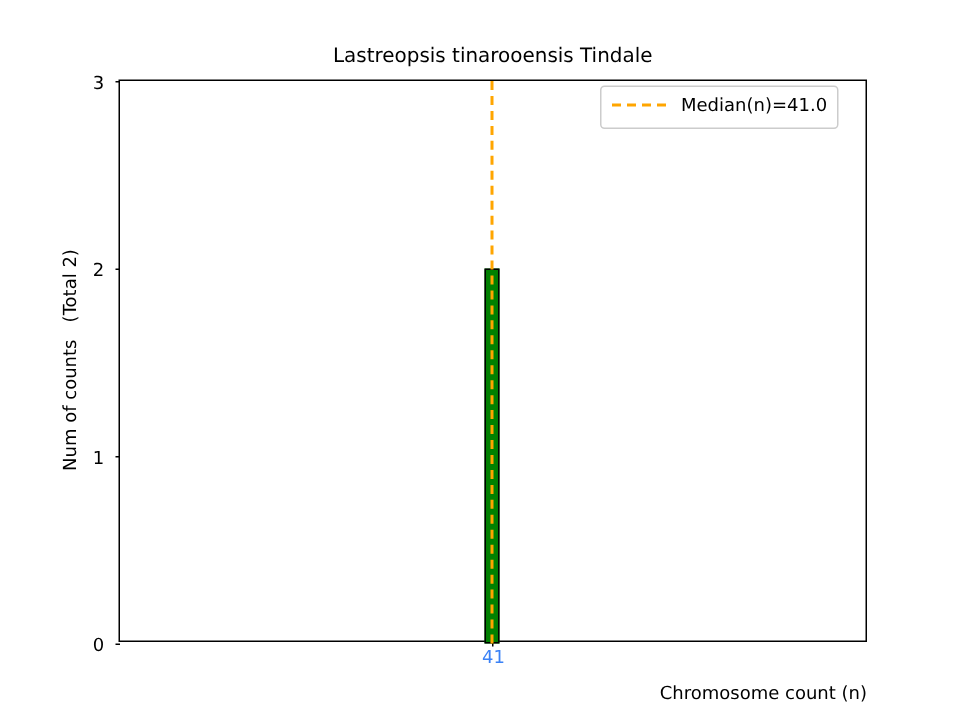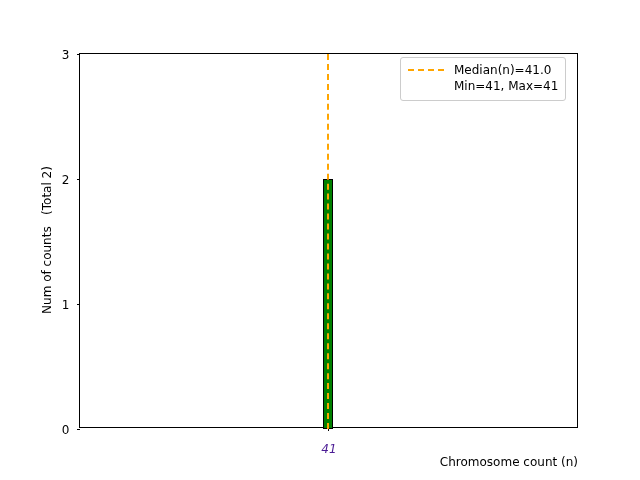--- a/index.html
+++ b/index.html
@@ -97,26 +97,25 @@
     bottom: -3.5px;
     height: 3.5px;
     width: 0;
     border-left: 1.1px solid #000000;
   }
   .xtick-label {
     position: absolute;
     top: 100%;
     left: 50%;
     transform: translateX(-50%);
-    margin-top: 12px;
+    margin-top: 1px;
     font-size: 12px;
     line-height: 12px;
-    color: #4c1d95;
-    white-space: nowrap;
-    font-style: italic;
+    color: #3b82f6;
+    white-space: nowrap;
   }
 
   
   #xlabel {
     position: absolute;
     left: 79px;
     top: 455px;
     width: 499px;
     text-align: right;
     font-size: 12px;
@@ -176,20 +175,21 @@
     line-height: 15.5px;
     color: #000000;
     white-space: nowrap;
   }
 </style>
 </head>
 <body>
 
 <div id="figure">
 
+  <div id="chart-title">Lastreopsis tinarooensis Tindale</div>
 
   <div id="plot-area">
 
     <div class="ytick" style="top: 375px;">
       <span class="ytick-label">0</span>
     </div>
     <div class="ytick" style="top: 250px;">
       <span class="ytick-label">1</span>
     </div>
     <div class="ytick" style="top: 125px;">
@@ -210,21 +210,20 @@
     <div class="vline" style="left: 247px; top: 0px; height: 375px;"></div>
 
   </div>
 
   <div id="legend">
     <div id="legend-handle-cell">
       <span class="legend-dash"></span>
     </div>
     <div id="legend-text">
       <span class="legend-line">Median(n)=41.0</span>
-      <span class="legend-line">Min=41, Max=41</span>
     </div>
   </div>
 
   <div id="xlabel">Chromosome count (n)</div>
 
   <div id="ylabel">Num of counts   (Total 2)</div>
 
 </div>
 
 </body></html>

